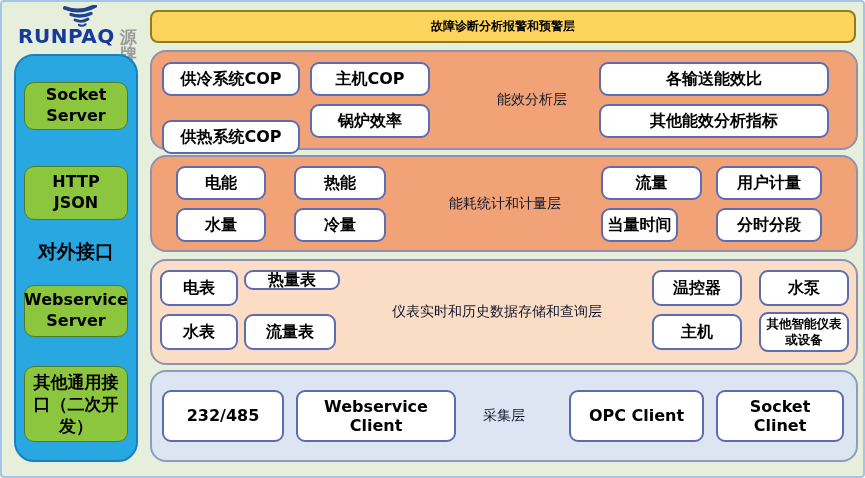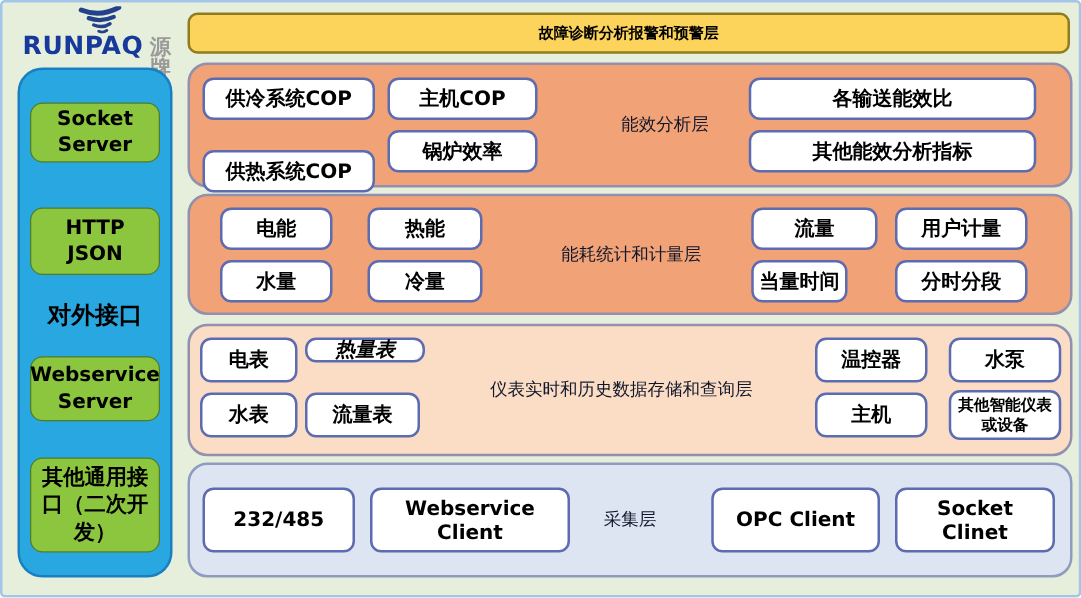--- a/index.html
+++ b/index.html
@@ -129,21 +129,21 @@
     <div class="wbox" style="left:142px; top:51px; width:92px;  height:34px;">冷量</div>
     <div class="layer-label" style="left:268px; top:0; width:170px; height:100%;">能耗统计和计量层</div>
     <div class="wbox" style="left:449px; top:9px;  width:101px; height:34px;">流量</div>
     <div class="wbox" style="left:564px; top:9px;  width:106px; height:34px;">用户计量</div>
     <div class="wbox" style="left:449px; top:51px; width:77px; height:34px;">当量时间</div>
     <div class="wbox" style="left:564px; top:51px; width:106px; height:34px;">分时分段</div>
   </div>
 
   <div class="layer layer-peach" style="top:257px; height:106px;">
     <div class="wbox" style="left:8px;   top:9px;  width:78px; height:36px;">电表</div>
-    <div class="wbox" style="left:92px;  top:9px;  width:96px; height:20px;font-style:italic;">热量表</div>
+    <div class="wbox" style="left:92px;  top:9px;  width:96px; height:20px;">热量表</div>
     <div class="wbox" style="left:8px;   top:53px; width:78px; height:36px;">水表</div>
     <div class="wbox" style="left:92px;  top:53px; width:92px; height:36px;">流量表</div>
     <div class="layer-label" style="left:197px; top:0; width:296px; height:100%;">仪表实时和历史数据存储和查询层</div>
     <div class="wbox" style="left:500px; top:9px;  width:90px; height:36px;">温控器</div>
     <div class="wbox" style="left:607px; top:9px;  width:90px; height:36px;">水泵</div>
     <div class="wbox" style="left:500px; top:53px; width:90px; height:36px;">主机</div>
     <div class="wbox wbox-sm" style="left:607px; top:51px; width:90px; height:40px;">其他智能仪表或设备</div>
   </div>
 
   <div class="layer layer-blue" style="top:368px; height:92px;">

